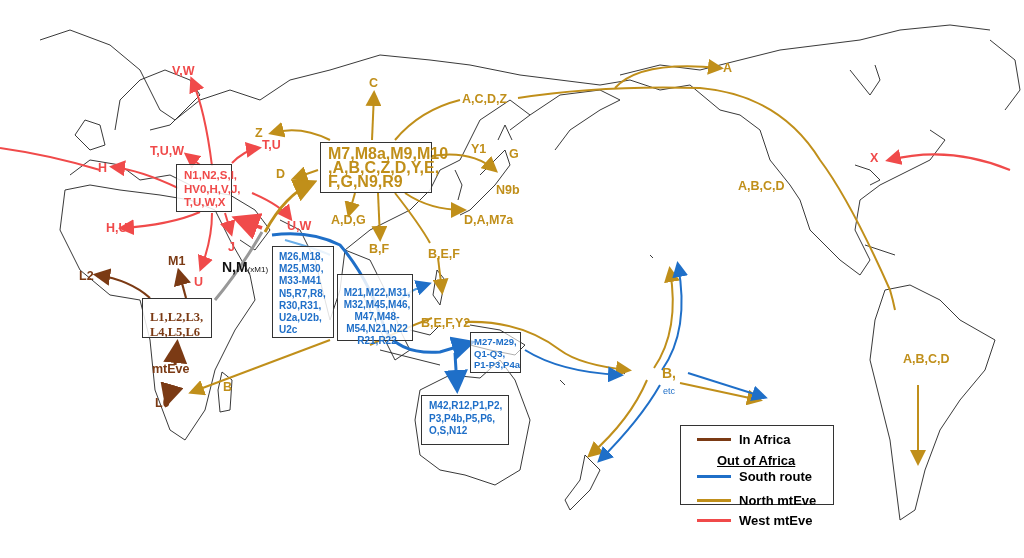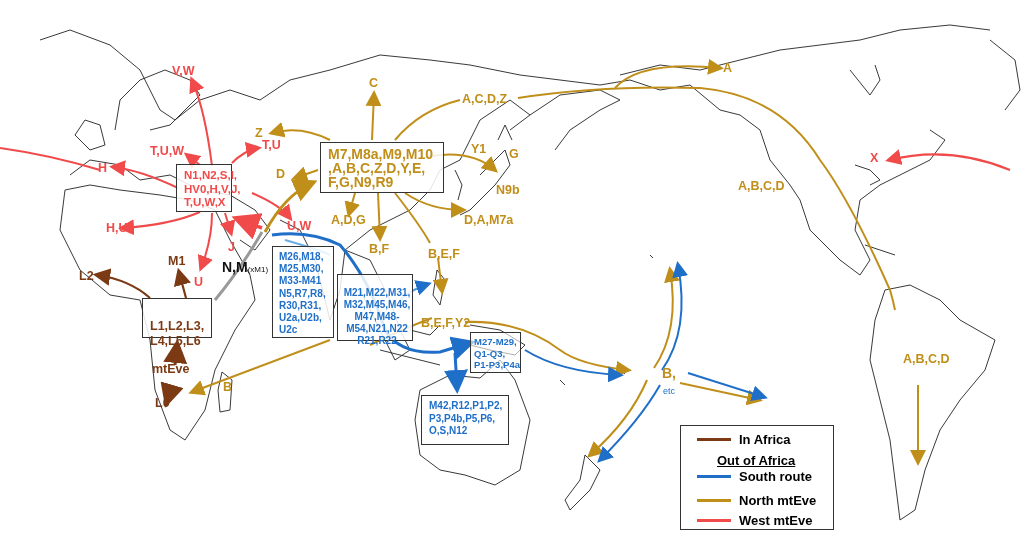--- a/index.html
+++ b/index.html
@@ -3,21 +3,21 @@
 <meta charset="utf-8">
 <style>
   html,body{margin:0;padding:0;background:#fff;}
   body{width:1024px;height:558px;position:relative;overflow:hidden;font-family:"Liberation Sans",sans-serif;}
   #map{position:absolute;left:0;top:0;width:1024px;height:558px;}
   .coast{fill:none;stroke:#222;stroke-width:0.9;}
   .lbl{position:absolute;font-weight:bold;font-size:12.5px;line-height:14px;white-space:nowrap;}
   .red{color:#f04a4a;} .gold{color:#c08f1a;} .brown{color:#7b3a14;} .blue{color:#1f6fc8;} .dark{color:#111;}
   .box{position:absolute;border:1.3px solid #333;background:rgba(255,255,255,0.85);font-weight:bold;box-sizing:border-box;}
   .box div{white-space:nowrap;}
-  .legend{position:absolute;left:680px;top:425px;width:154px;height:105px;border:1.3px solid #333;background:#fff;box-sizing:border-box;font-weight:bold;font-size:13px;text-align:center;}
+  .legend{position:absolute;left:680px;top:425px;width:154px;height:80px;border:1.3px solid #333;background:#fff;box-sizing:border-box;font-weight:bold;font-size:13px;text-align:center;}
   .leg-row{position:absolute;left:0;display:flex;align-items:center;}
   .leg-line{width:34px;height:2.5px;margin-left:16px;margin-right:8px;}
 </style>
 </head>
 <body>
 
 <svg id="map" viewBox="0 0 1024 558" xmlns="http://www.w3.org/2000/svg">
   <defs>
     <marker id="aR" markerWidth="8" markerHeight="8" refX="6" refY="4" orient="auto">
         <path d="M0,0 L8,4 L0,8 z" fill="#f04a4a"></path>
@@ -141,32 +141,32 @@
     <path d="M455,353 L457,388" marker-end="url(#aB)"></path>
     <path d="M400,300 Q410,290 428,284" stroke-width="2" stroke="#4a9ae0" marker-end="url(#aB)"></path>
     <path d="M285,240 Q320,250 330,255" stroke-width="2" stroke="#6aaee8"></path>
     <path d="M525,350 Q560,372 620,375" stroke-width="2" marker-end="url(#aB)"></path>
     <path d="M662,370 Q690,330 678,265" stroke-width="2" marker-end="url(#aB)"></path>
     <path d="M660,385 Q640,420 600,460" stroke-width="2" marker-end="url(#aB)"></path>
     <path d="M688,373 L764,397" stroke-width="2" marker-end="url(#aB)"></path>
   </g>
 </svg>
 
-<div class="box brown" style="left:142px;top:298px;width:70px;height:40px;font-size:12.5px;line-height:15px;padding:20px 0 0 7px;">
+<div class="box brown" style="left:142px;top:298px;width:70px;height:40px;font-size:12.5px;line-height:15px;padding:11px 0 0 7px;font-family:Liberation Serif, serif;">
   <div>L1,L2,L3,</div>
   <div>L4,L5,L6</div>
 </div>
 
 <div class="box red" style="left:176px;top:164px;width:56px;height:48px;font-size:11.5px;line-height:13.5px;padding:4px 0 0 7px;">
   <div>N1,N2,S,I,</div>
   <div>HV0,H,V,J,</div>
   <div>T,U,W,X</div>
 </div>
 
-<div class="box gold" style="left:320px;top:142px;width:124px;height:51px;font-size:14px;line-height:14px;padding:4px 0 0 7px;">
+<div class="box gold" style="left:320px;top:142px;width:112px;height:51px;font-size:16px;line-height:14px;padding:4px 0 0 7px;">
   <div>M7,M8a,M9,M10</div>
   <div>,A,B,C,Z,D,Y,E,</div>
   <div>F,G,N9,R9</div>
 </div>
 
 <div class="box blue" style="left:272px;top:246px;width:62px;height:92px;font-size:10px;line-height:12.2px;padding:4px 0 0 6px;text-align:left;">
   <div>M26,M18,</div>
   <div>M25,M30,</div>
   <div>M33-M41</div>
   <div>N5,R7,R8,</div>

